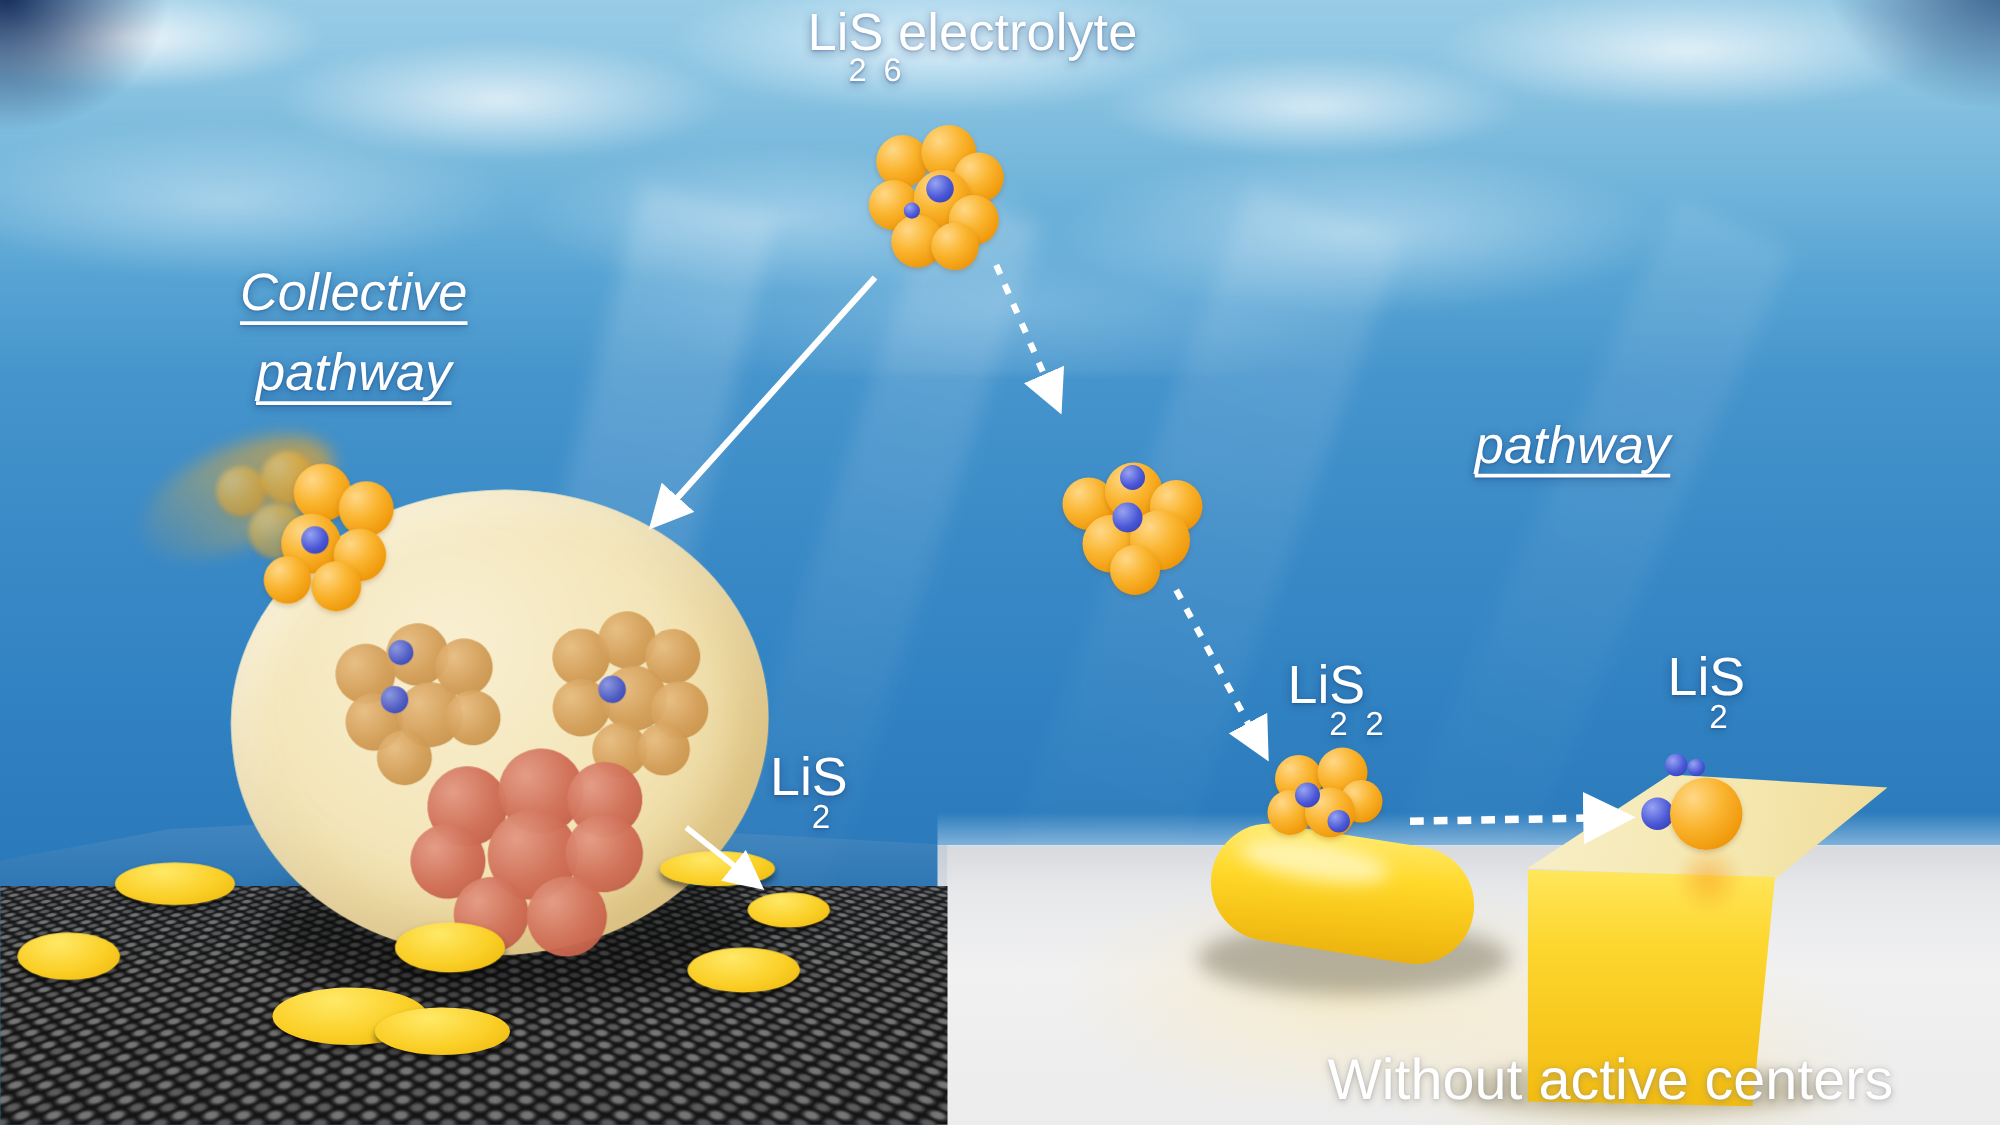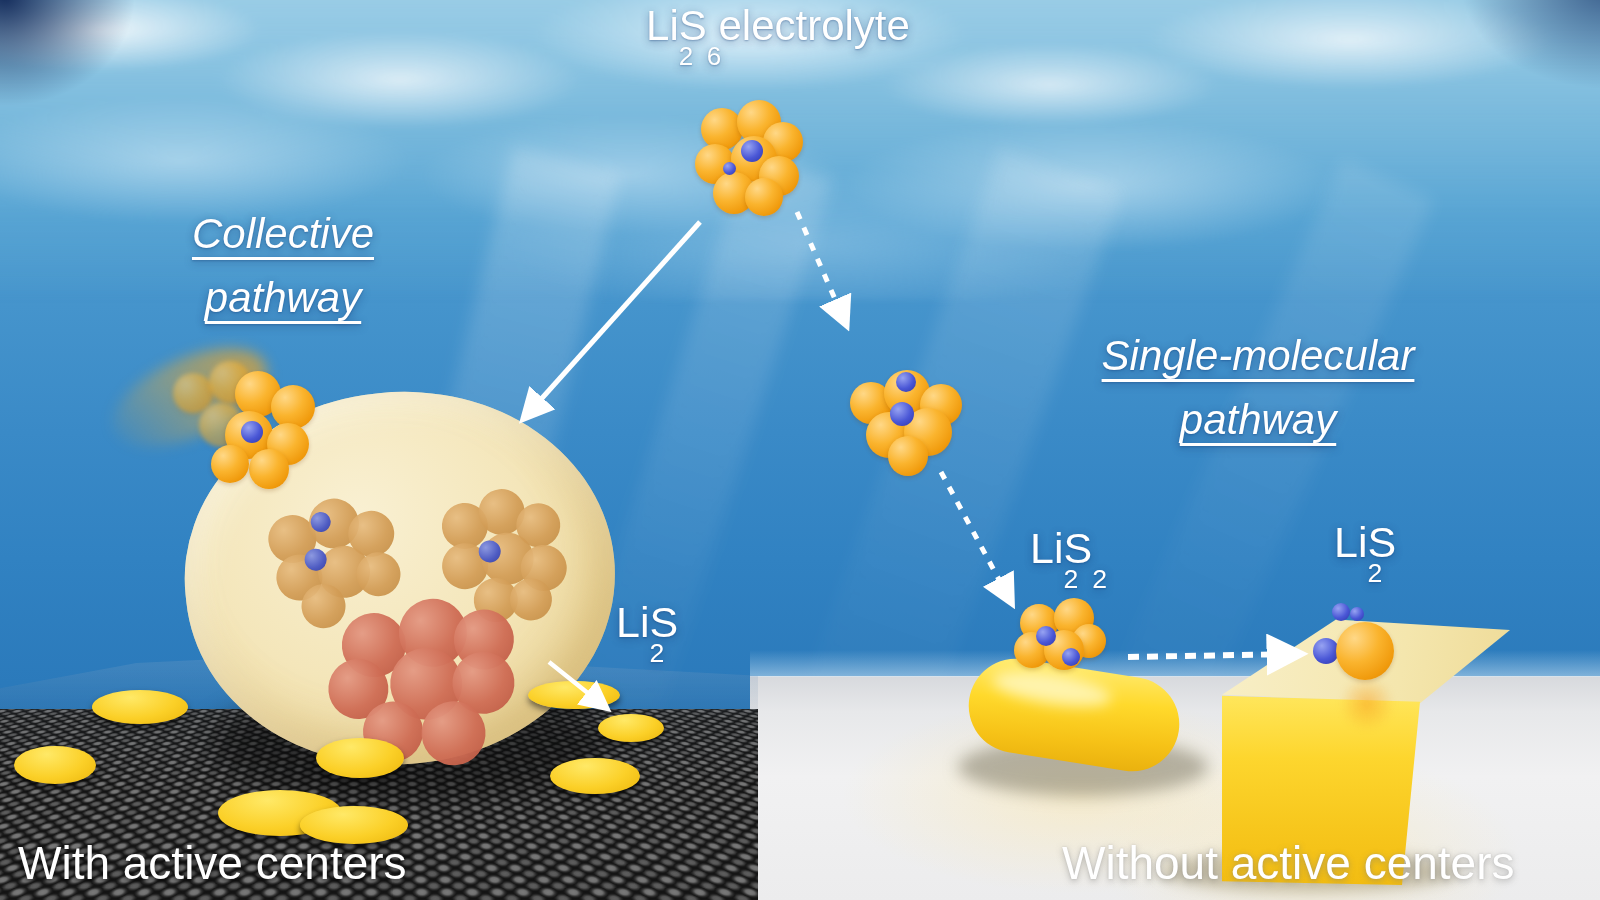--- a/index.html
+++ b/index.html
@@ -281,26 +281,24 @@
   </svg>
 
   <div class="lbl title"><span style="position:static">Li</span><sub>2</sub><span style="position:static">S</span><sub>6</sub><span style="position:static"> electrolyte</span></div>
 
   <div class="lbl pathway collective">
     <span class="pl-line"><span class="u">Collective</span></span>
     <span class="pl-line"><span class="u">pathway</span></span>
   </div>
 
   <div class="lbl pathway single">
-    <span class="pl-line"><span class="u">Single-molecular</span></span>
     <span class="pl-line"><span class="u">pathway</span></span>
   </div>
 
   <div class="lbl formula f-mesh"><span style="position:static">Li</span><sub>2</sub><span style="position:static">S</span></div>
 
   <div class="lbl formula f-li2s2"><span style="position:static">Li</span><sub>2</sub><span style="position:static">S</span><sub>2</sub></div>
 
   <div class="lbl formula f-block"><span style="position:static">Li</span><sub>2</sub><span style="position:static">S</span></div>
 
-  <div class="lbl bottom with">With active centers</div>
   <div class="lbl bottom without">Without active centers</div>
 
 </div>
 
 </body></html>

